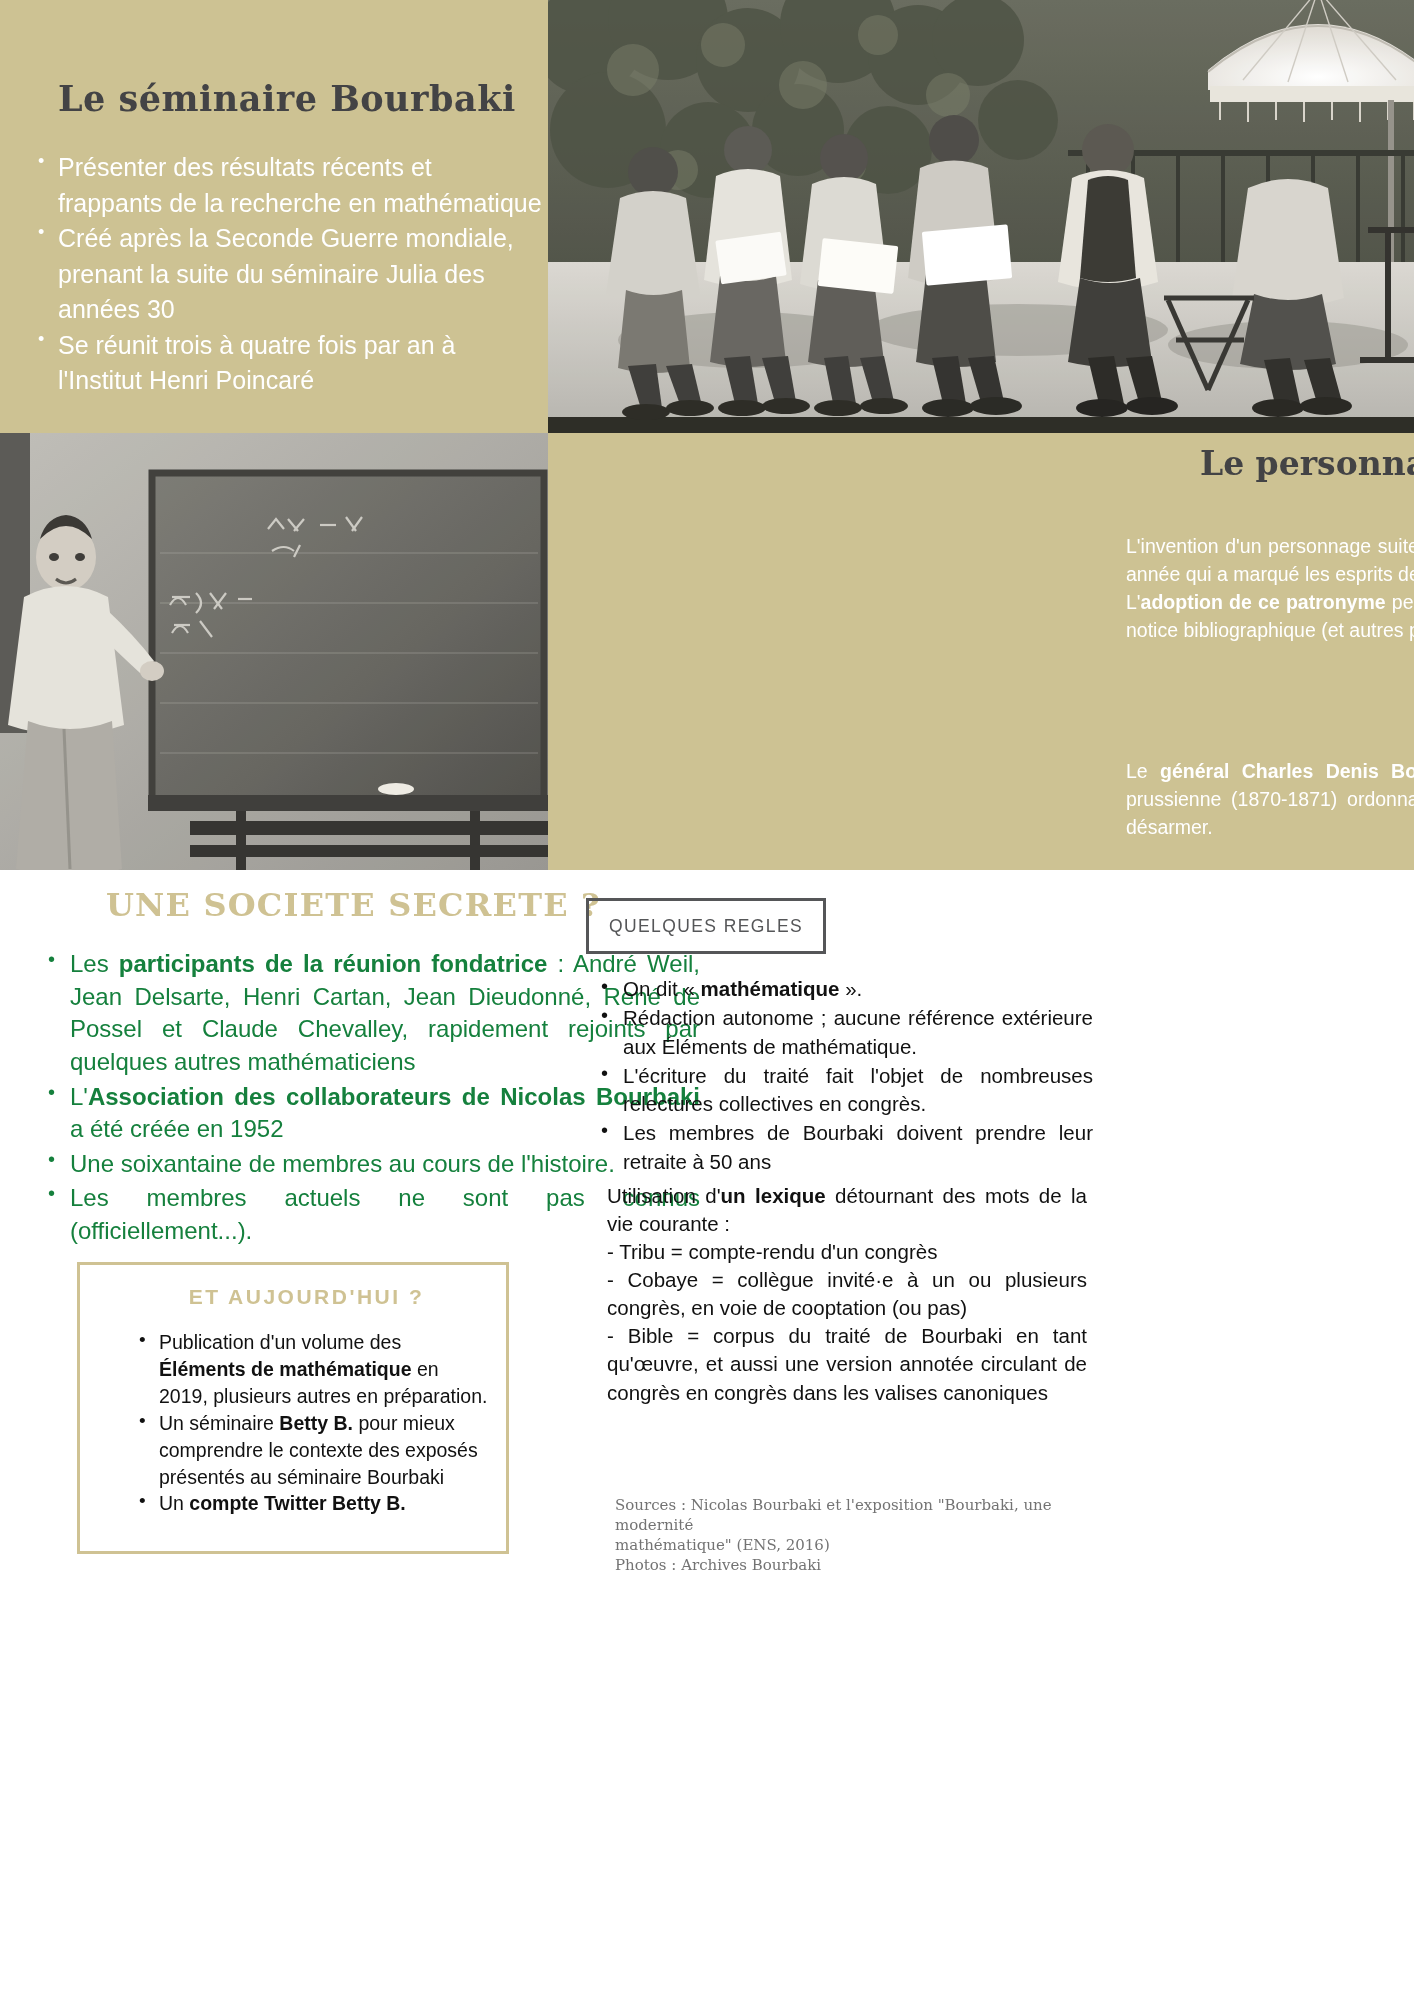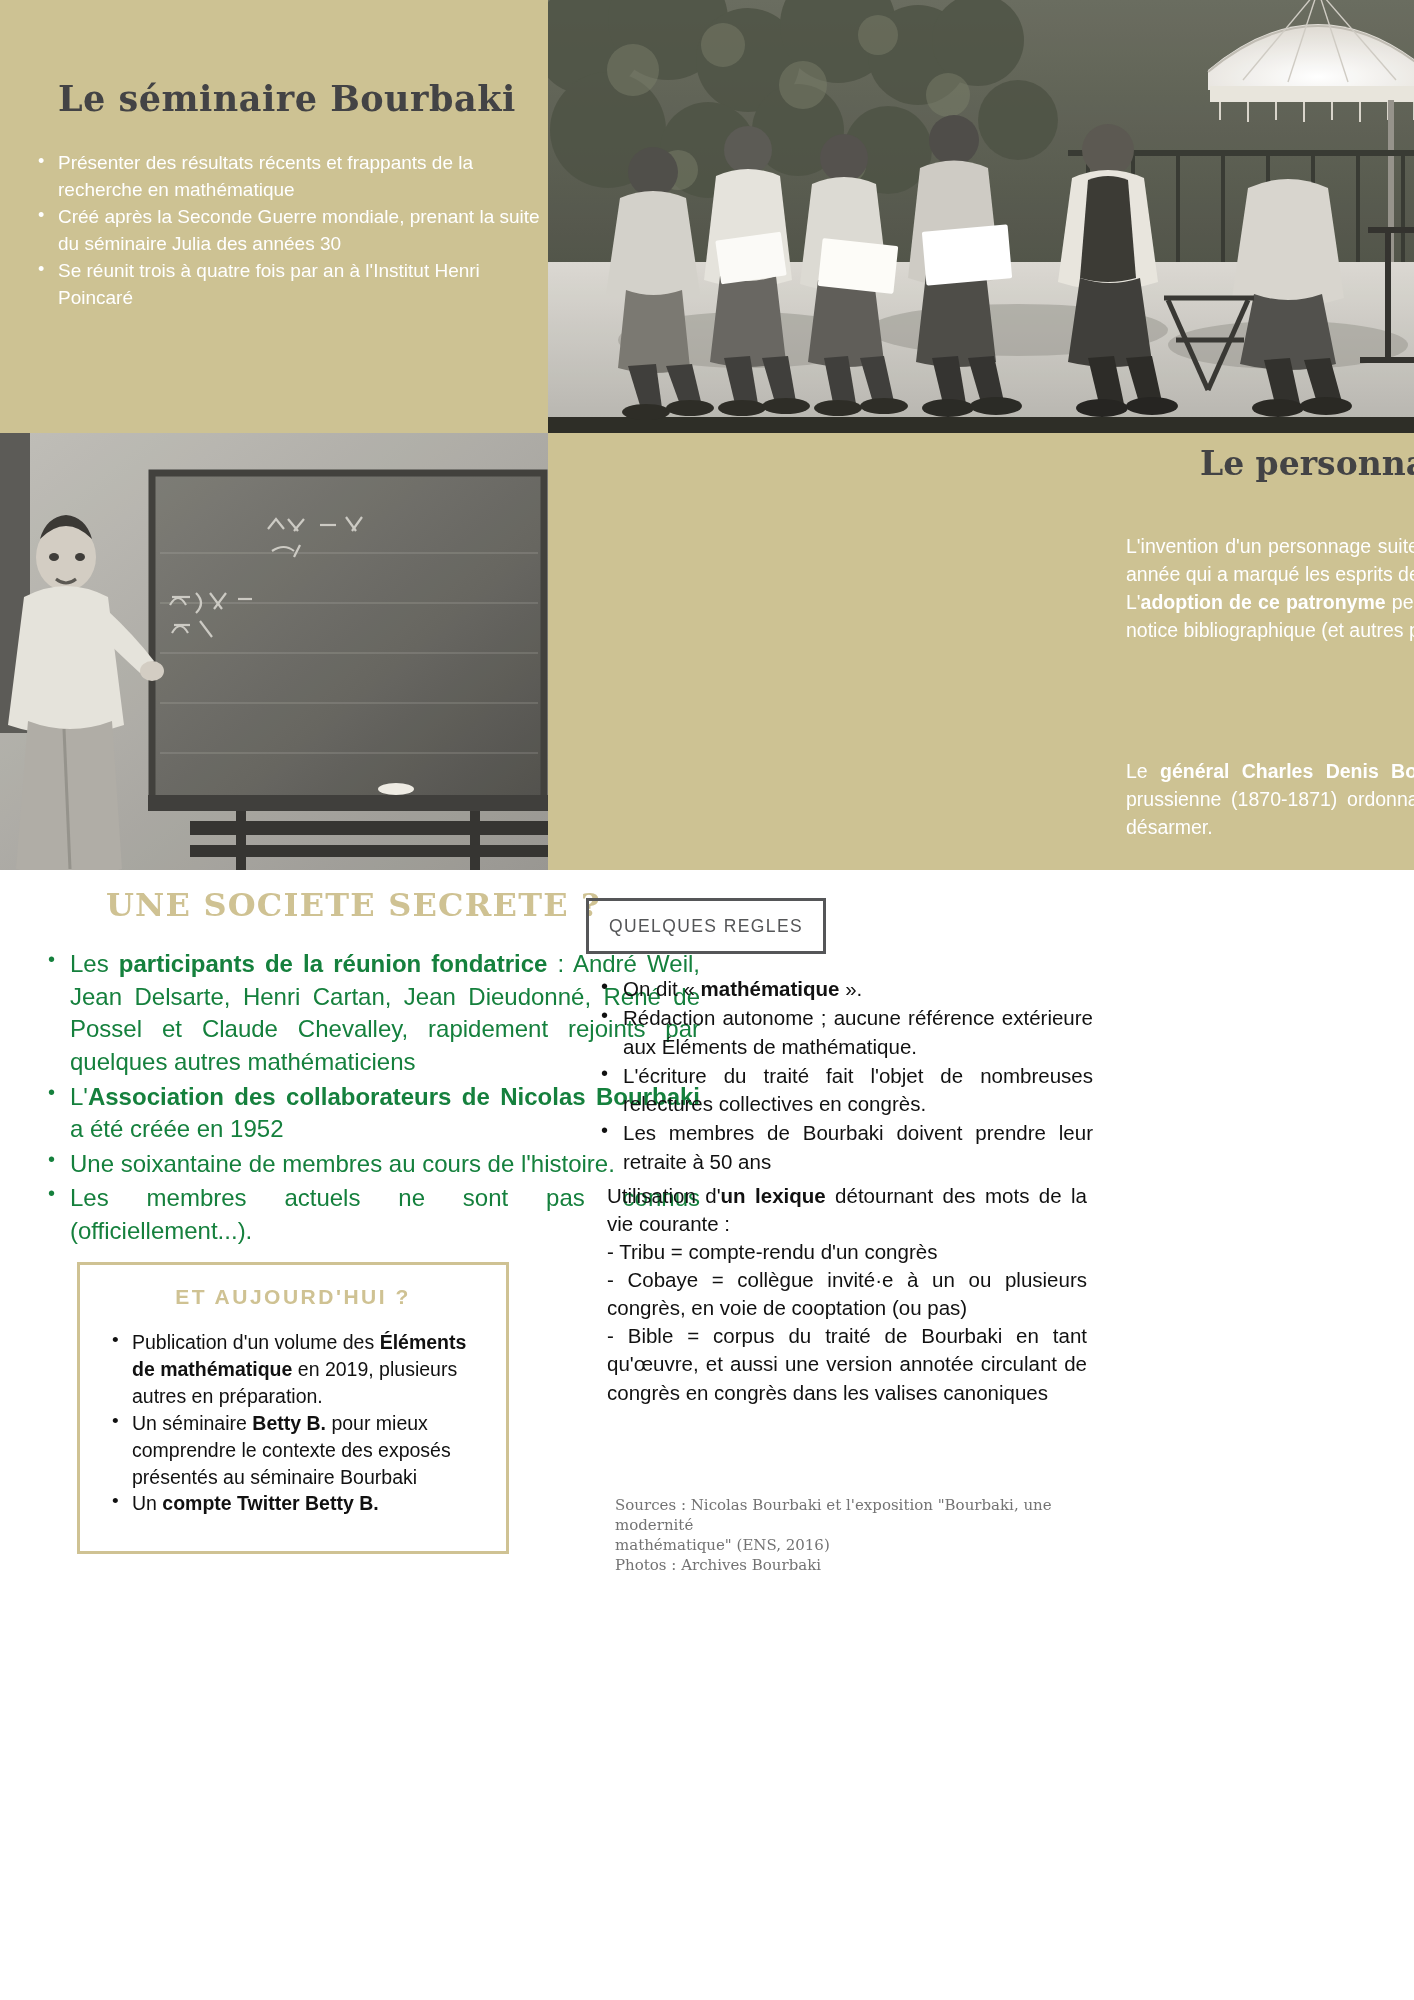--- a/index.html
+++ b/index.html
@@ -27,21 +27,21 @@
     font-weight:700;
     color:#434345;
   }
 
   #seminar-title {
     position:absolute; left:58px; top:78px; width:470px;
     font-size:35px; letter-spacing:0.5px;
   }
   #seminar-bullets {
     position:absolute; left:30px; top:150px; width:512px;
-    color:#ffffff; font-size:19px; line-height:1.42;
+    color:#ffffff; font-size:25px; line-height:1.42;
     list-style:none;
   }
   #seminar-bullets li { position:relative; padding-left:28px; }
   #seminar-bullets li::before {
     content:"\2022"; position:absolute; left:8px; top:-1px; font-size:18px;
   }
 
   
   .mid-band { position:absolute; left:0; top:433px; width:1414px; height:437px; }
   .mid-photo {
@@ -82,21 +82,21 @@
   }
   #societe-bullets li { position:relative; padding-left:30px; margin-bottom:2px; }
   #societe-bullets li::before {
     content:"\2022"; position:absolute; left:8px; top:-2px; font-size:20px;
   }
   #societe-bullets b { font-weight:700; }
 
   
   #aujourdhui-box {
     position:absolute; left:77px; top:392px; width:432px; height:292px;
-    border:3px solid #CFC293; background:#fff;
+    border:3px solid #CFC293; background:#fff;padding-left:27px;
   }
   #aujourdhui-title {
     margin-top:20px; text-align:center; color:#CFC293;
     font-size:21px; font-weight:700; letter-spacing:2.5px;
   }
   #aujourdhui-bullets {
     margin:20px 18px 0 26px; font-size:19.5px; line-height:1.38;
     color:#111; list-style:none;
   }
   #aujourdhui-bullets li { position:relative; padding-left:26px; }

